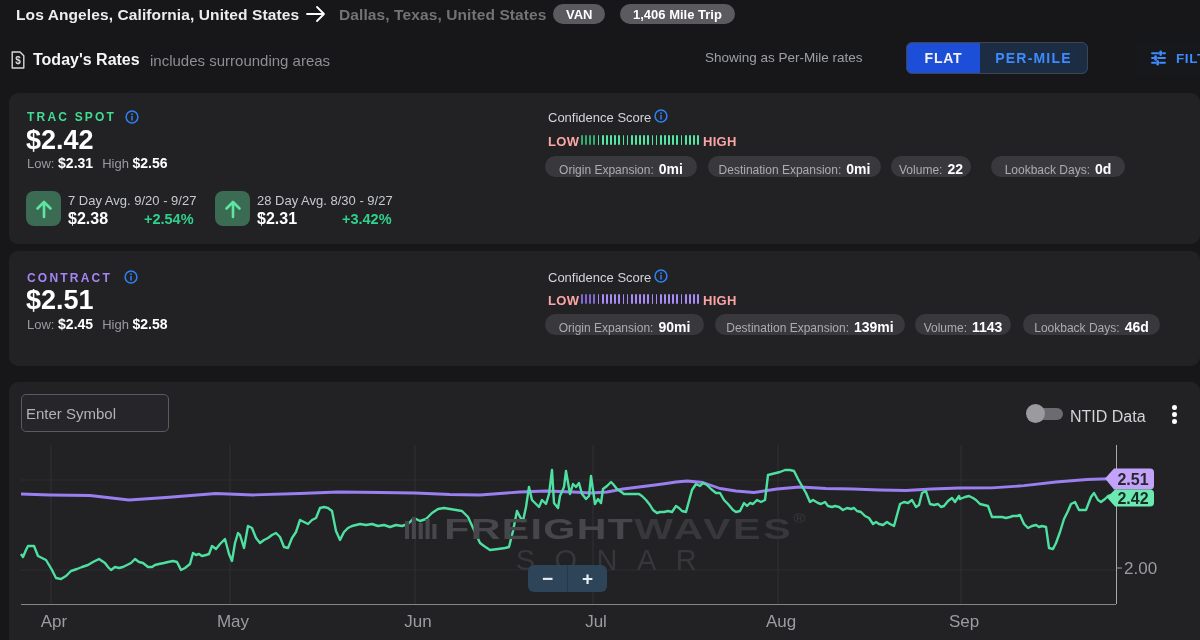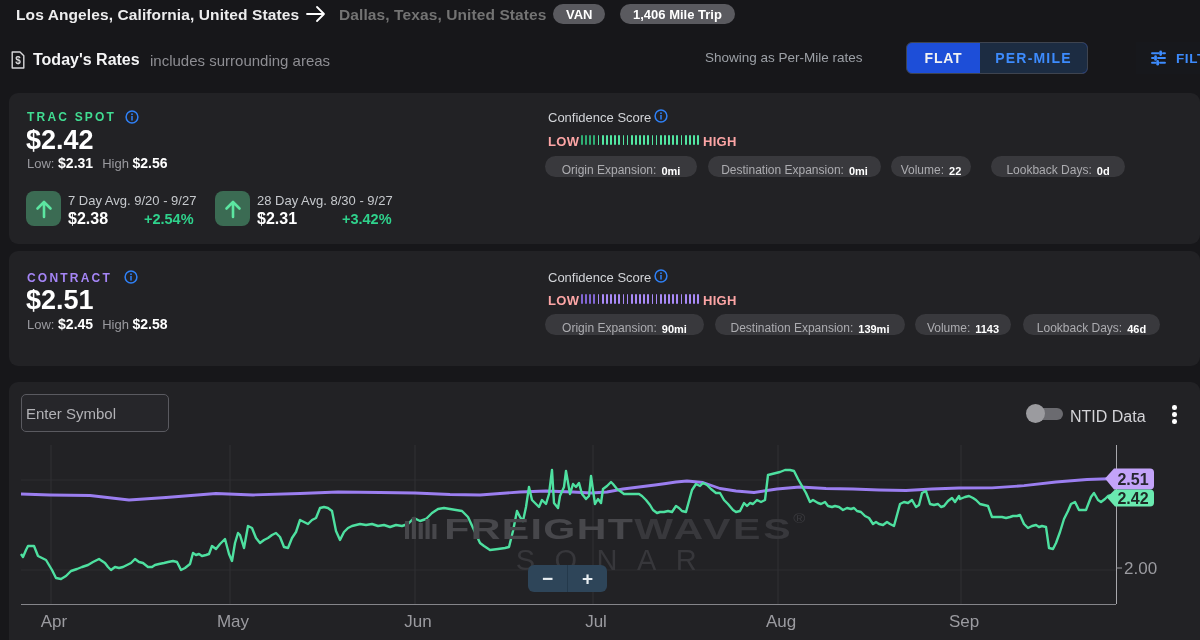--- a/index.html
+++ b/index.html
@@ -1,20 +1,20 @@
 <!DOCTYPE html>
 <html><head><meta charset="utf-8">
 <style>
 html,body{margin:0;padding:0;width:1200px;height:640px;background:#17171a;overflow:hidden}
 body{font-family:"Liberation Sans",sans-serif;position:relative;-webkit-font-smoothing:antialiased}
 .abs{position:absolute}
 .card{position:absolute;left:9px;width:1191px;background:#222225;border-radius:9px}
 .pill{position:absolute;height:21px;background:#39393d;border-radius:11px;display:flex;align-items:flex-end;justify-content:center;white-space:nowrap}
 .pill .lbl{font-size:12px;color:#acacb0}
-.pill .val{font-size:11px;font-weight:bold;color:#fff;margin-left:5px}
+.pill .val{font-size:14px;font-weight:bold;color:#fff;margin-left:5px}
 .ticklabel{font-weight:bold;font-size:13px;color:#fca5a5;letter-spacing:0.3px}
 .statbox{position:absolute;width:35px;height:35px;background:#3b6b53;border-radius:8px;display:flex;align-items:center;justify-content:center}
 </style></head>
 <body>
 
 <div class="abs" style="left:16px;top:6px;font-size:15.5px;font-weight:bold;color:#ededee;letter-spacing:0.1px">Los Angeles, California, United States</div>
 <svg class="abs" style="left:305px;top:4px" width="22" height="20" viewBox="0 0 22 20">
     <path d="M2 10 H19 M12 3 L19 10 L12 17" stroke="#fff" stroke-width="1.8" fill="none" stroke-linecap="round" stroke-linejoin="round"></path>
   </svg>
 <div class="abs" style="left:339px;top:6px;font-size:15.5px;font-weight:bold;color:#737373;letter-spacing:0.1px">Dallas, Texas, United States</div>

